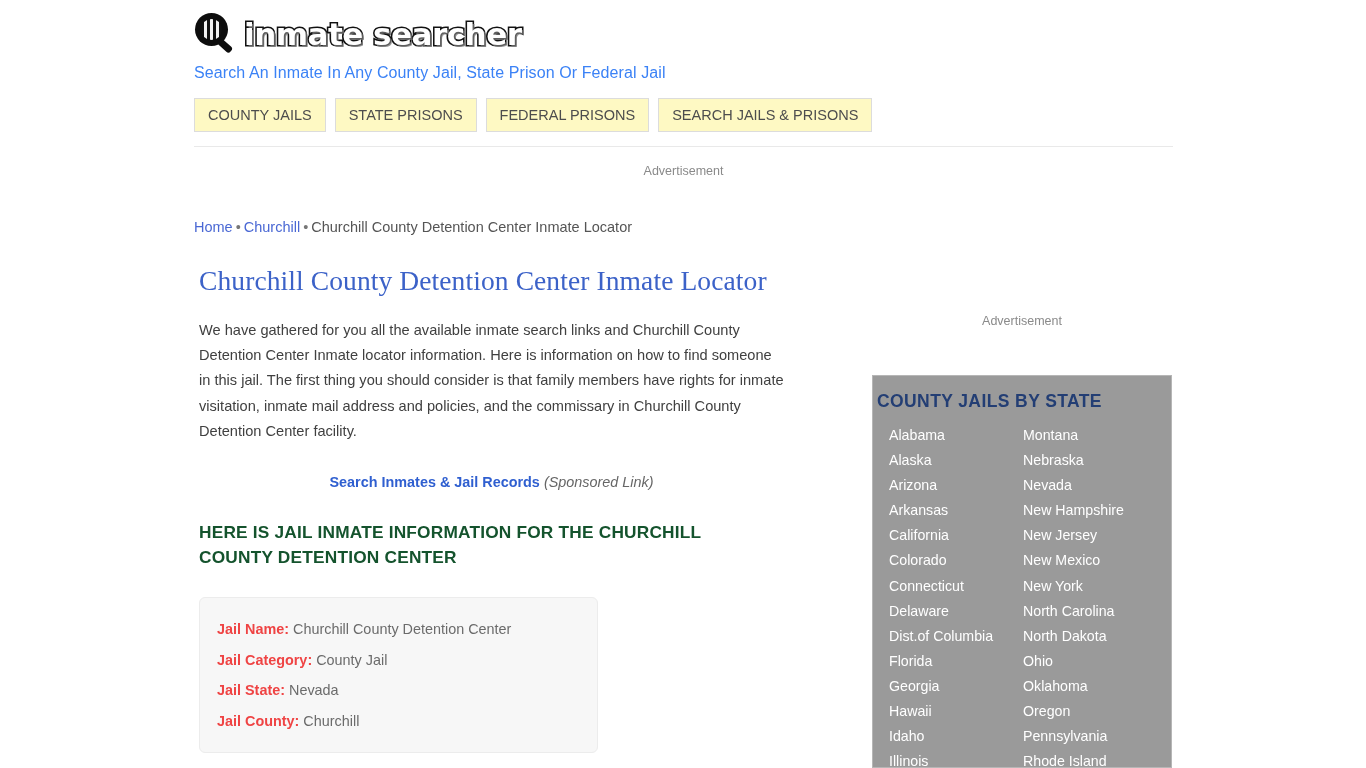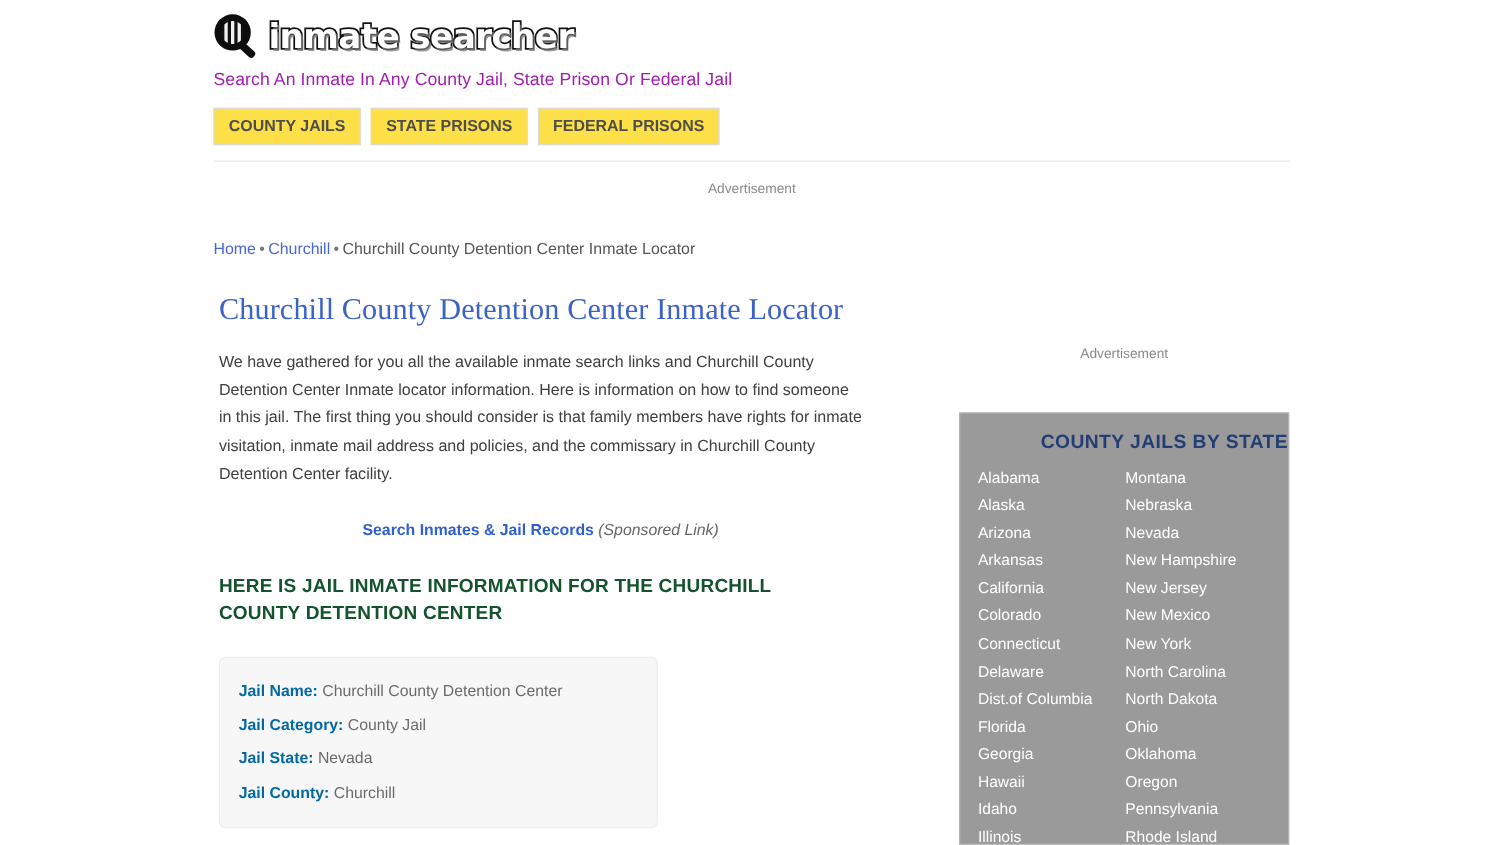--- a/index.html
+++ b/index.html
@@ -92,44 +92,43 @@
     line-height: 1;
     -webkit-text-stroke: 3.2px #111111;
     paint-order: stroke fill;
     text-shadow: 2px 2px 0 rgba(120,120,120,0.75);
     white-space: nowrap;
   }
 
   .tagline {
     margin-top: 6px;
     font-size: 16px;
-    color: #a21caf;
+    color: #3b82f6;
     letter-spacing: 0.1px;
     white-space: nowrap;
   }
 
   
   .nav {
     position: absolute;
     left: 194px;
     top: 98px;
     display: flex;
     gap: 9px;
   }
   .nav-btn {
     border: 1px solid #dcdcdc;
-    background: #fde047;
+    background: #fef9c3;
     color: #4d4d4d;
     font-size: 14.5px;
     padding: 9px 13px 9px 13px;
     line-height: 14px;
     white-space: nowrap;
     cursor: pointer;
     font-family: "Liberation Sans", sans-serif;
-    font-weight: bold;
   }
 
   .nav-rule {
     position: absolute;
     left: 194px;
     top: 146px;
     width: 979px;
     height: 1px;
     background: #e9e9e9;
   }
@@ -225,21 +224,21 @@
     padding: 16px 0 16px 17px;
     box-sizing: border-box;
   }
   .info-row {
     font-size: 14.4px;
     color: #6b6b6b;
     line-height: 30.5px;
     white-space: nowrap;
   }
   .info-row b {
-    color: #0369a1;
+    color: #ef4444;
     font-weight: bold;
     text-align: right;
   }
 
   
   .ad-side {
     position: absolute;
     left: 872px;
     top: 314px;
     width: 300px;
@@ -259,21 +258,20 @@
     box-sizing: border-box;
     overflow: hidden;
   }
   .sidebar-title {
     font-size: 17.5px;
     font-weight: bold;
     color: #233e74;
     letter-spacing: 0.4px;
     padding: 15px 0 0 4px;
     text-transform: uppercase;
-    text-align: right;
   }
   .state-cols {
     display: flex;
     padding: 11px 0 0 16px;
   }
   .state-col {
     width: 134px;
   }
   .state-link {
     display: block;
@@ -302,20 +300,21 @@
       </span>
       <span class="wordmark">inmate searcher</span>
     </div>
     <div class="tagline">Search An Inmate In Any County Jail, State Prison Or Federal Jail</div>
   </div>
 
   <div class="nav">
     <div class="nav-btn">COUNTY JAILS</div>
     <div class="nav-btn">STATE PRISONS</div>
     <div class="nav-btn">FEDERAL PRISONS</div>
+    <div class="nav-btn">SEARCH JAILS &amp; PRISONS</div>
   </div>
   <div class="nav-rule"></div>
 
   <div class="ad-top">Advertisement</div>
 
   <div class="breadcrumb">
     <a href="#">Home</a><span class="sep">•</span><a href="#">Churchill</a><span class="sep">•</span><span>Churchill County Detention Center Inmate Locator</span>
   </div>
 
   <div class="content">

